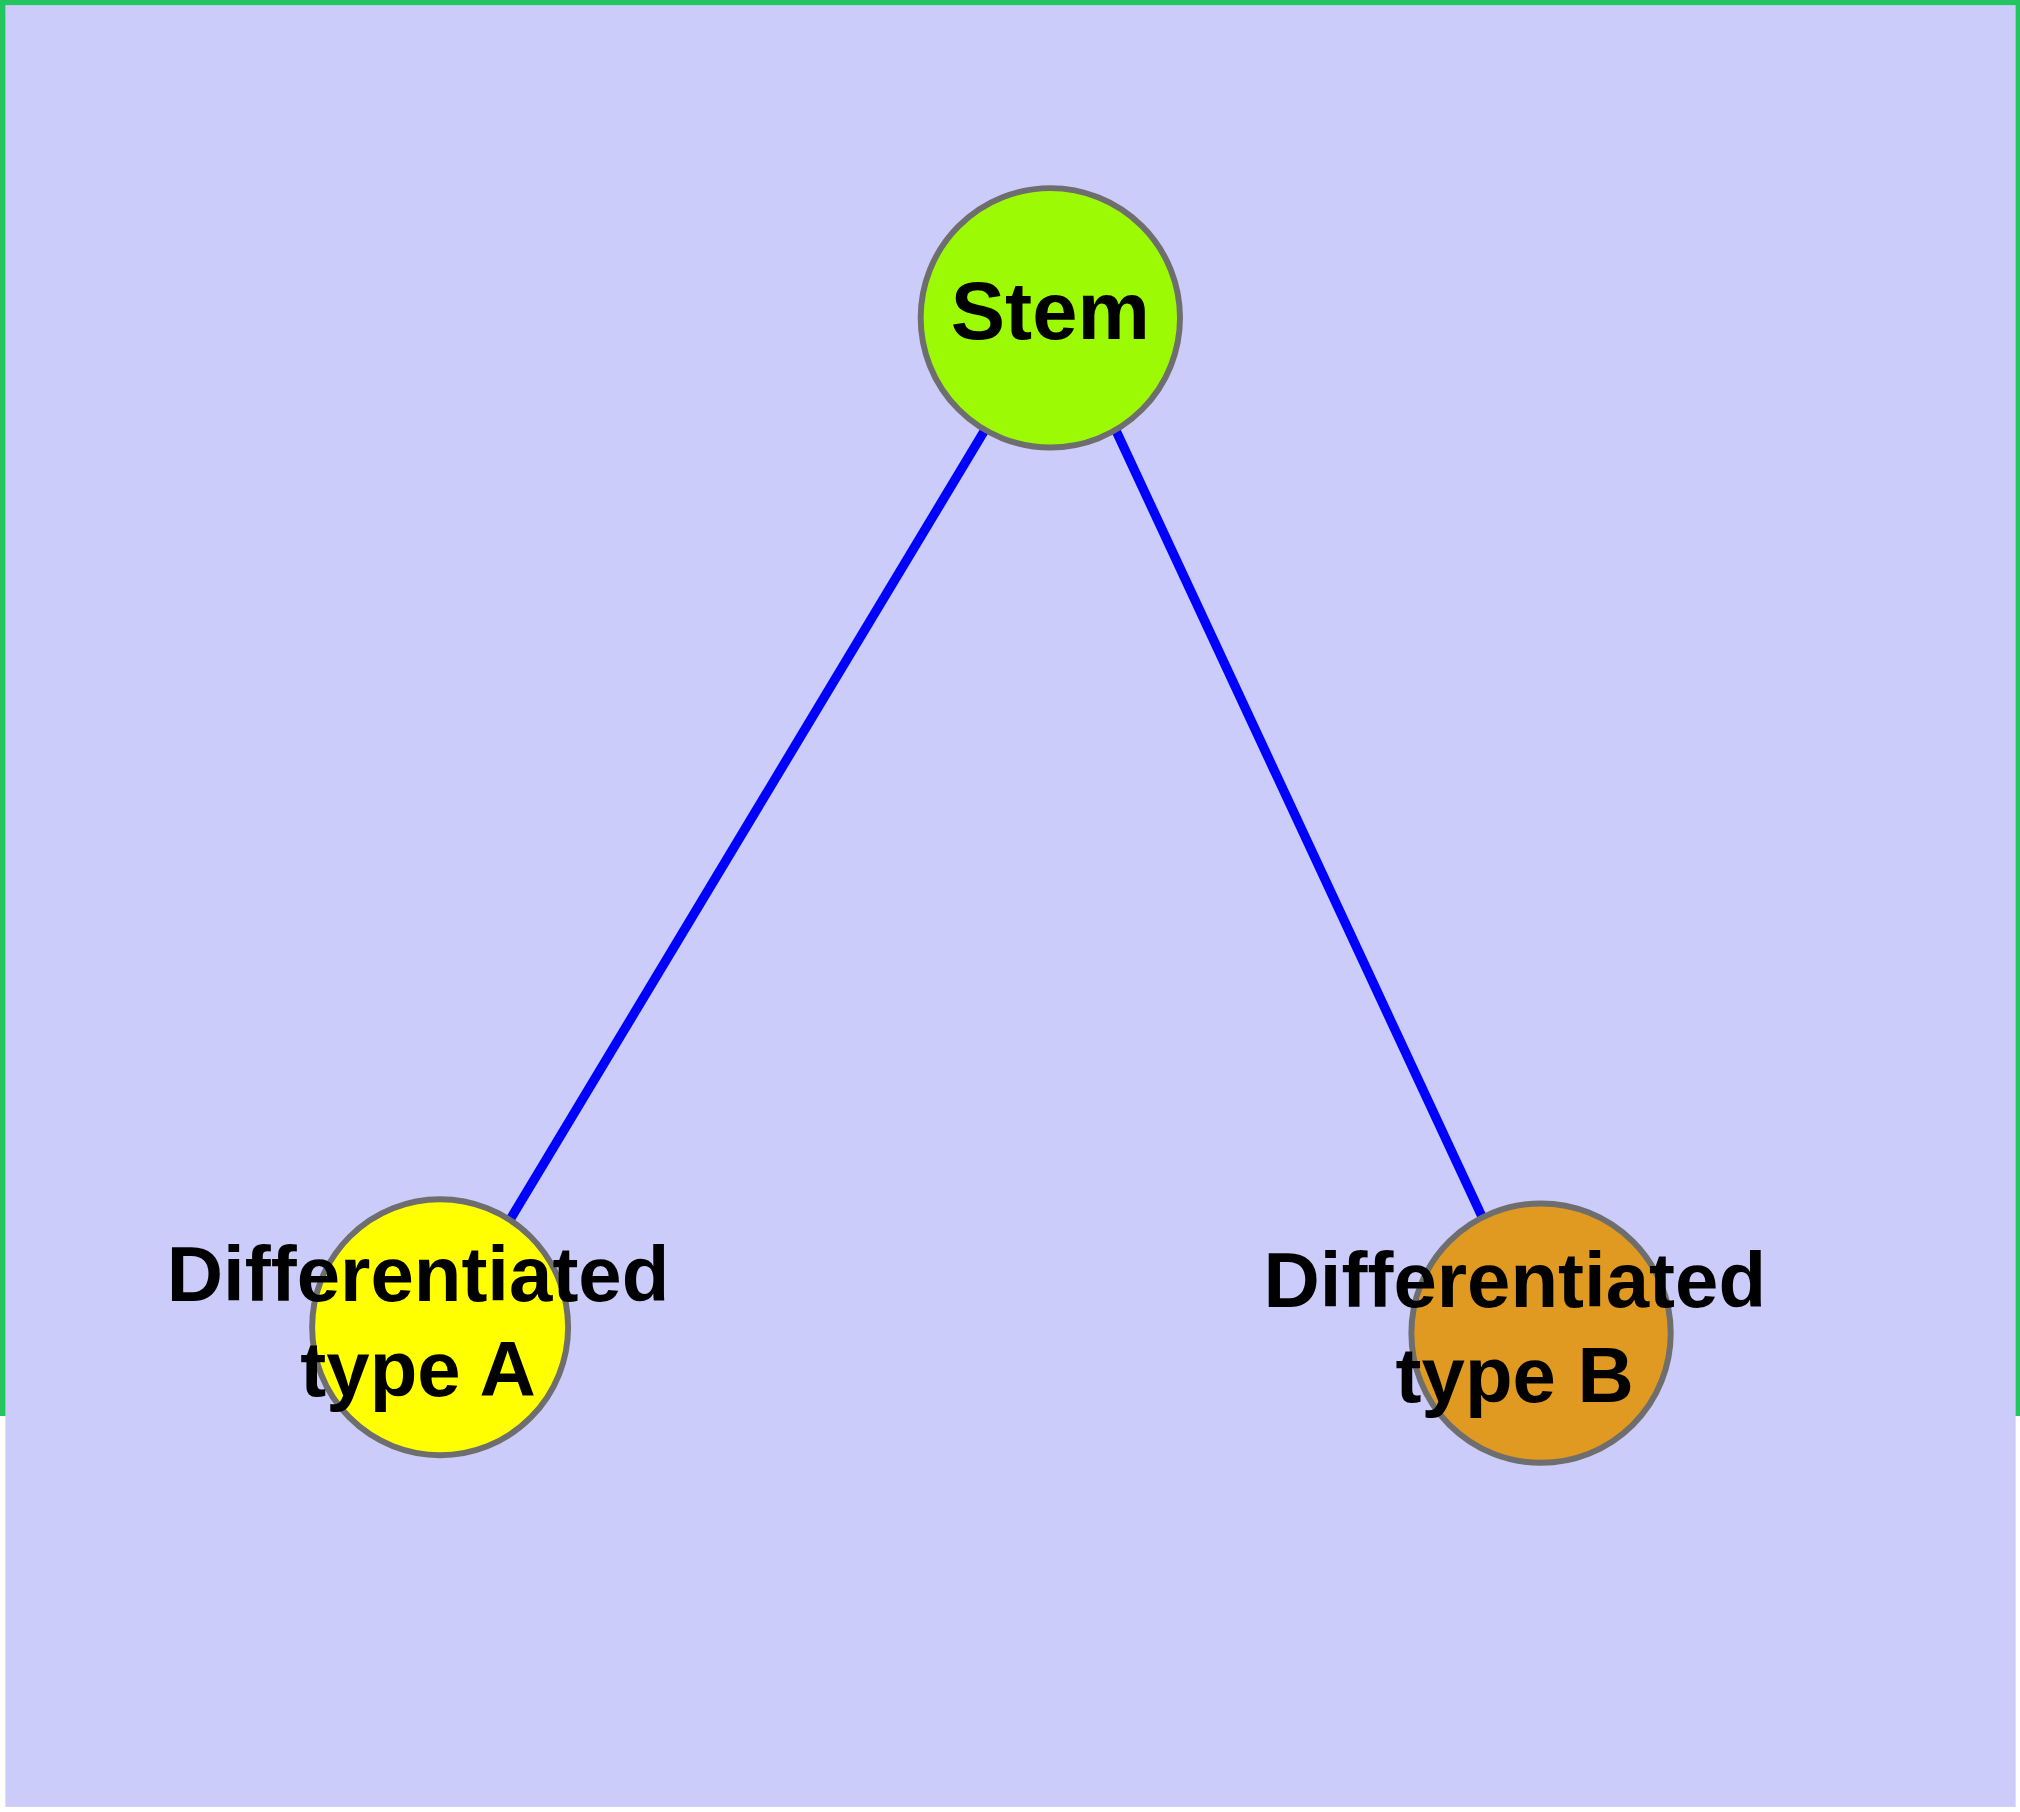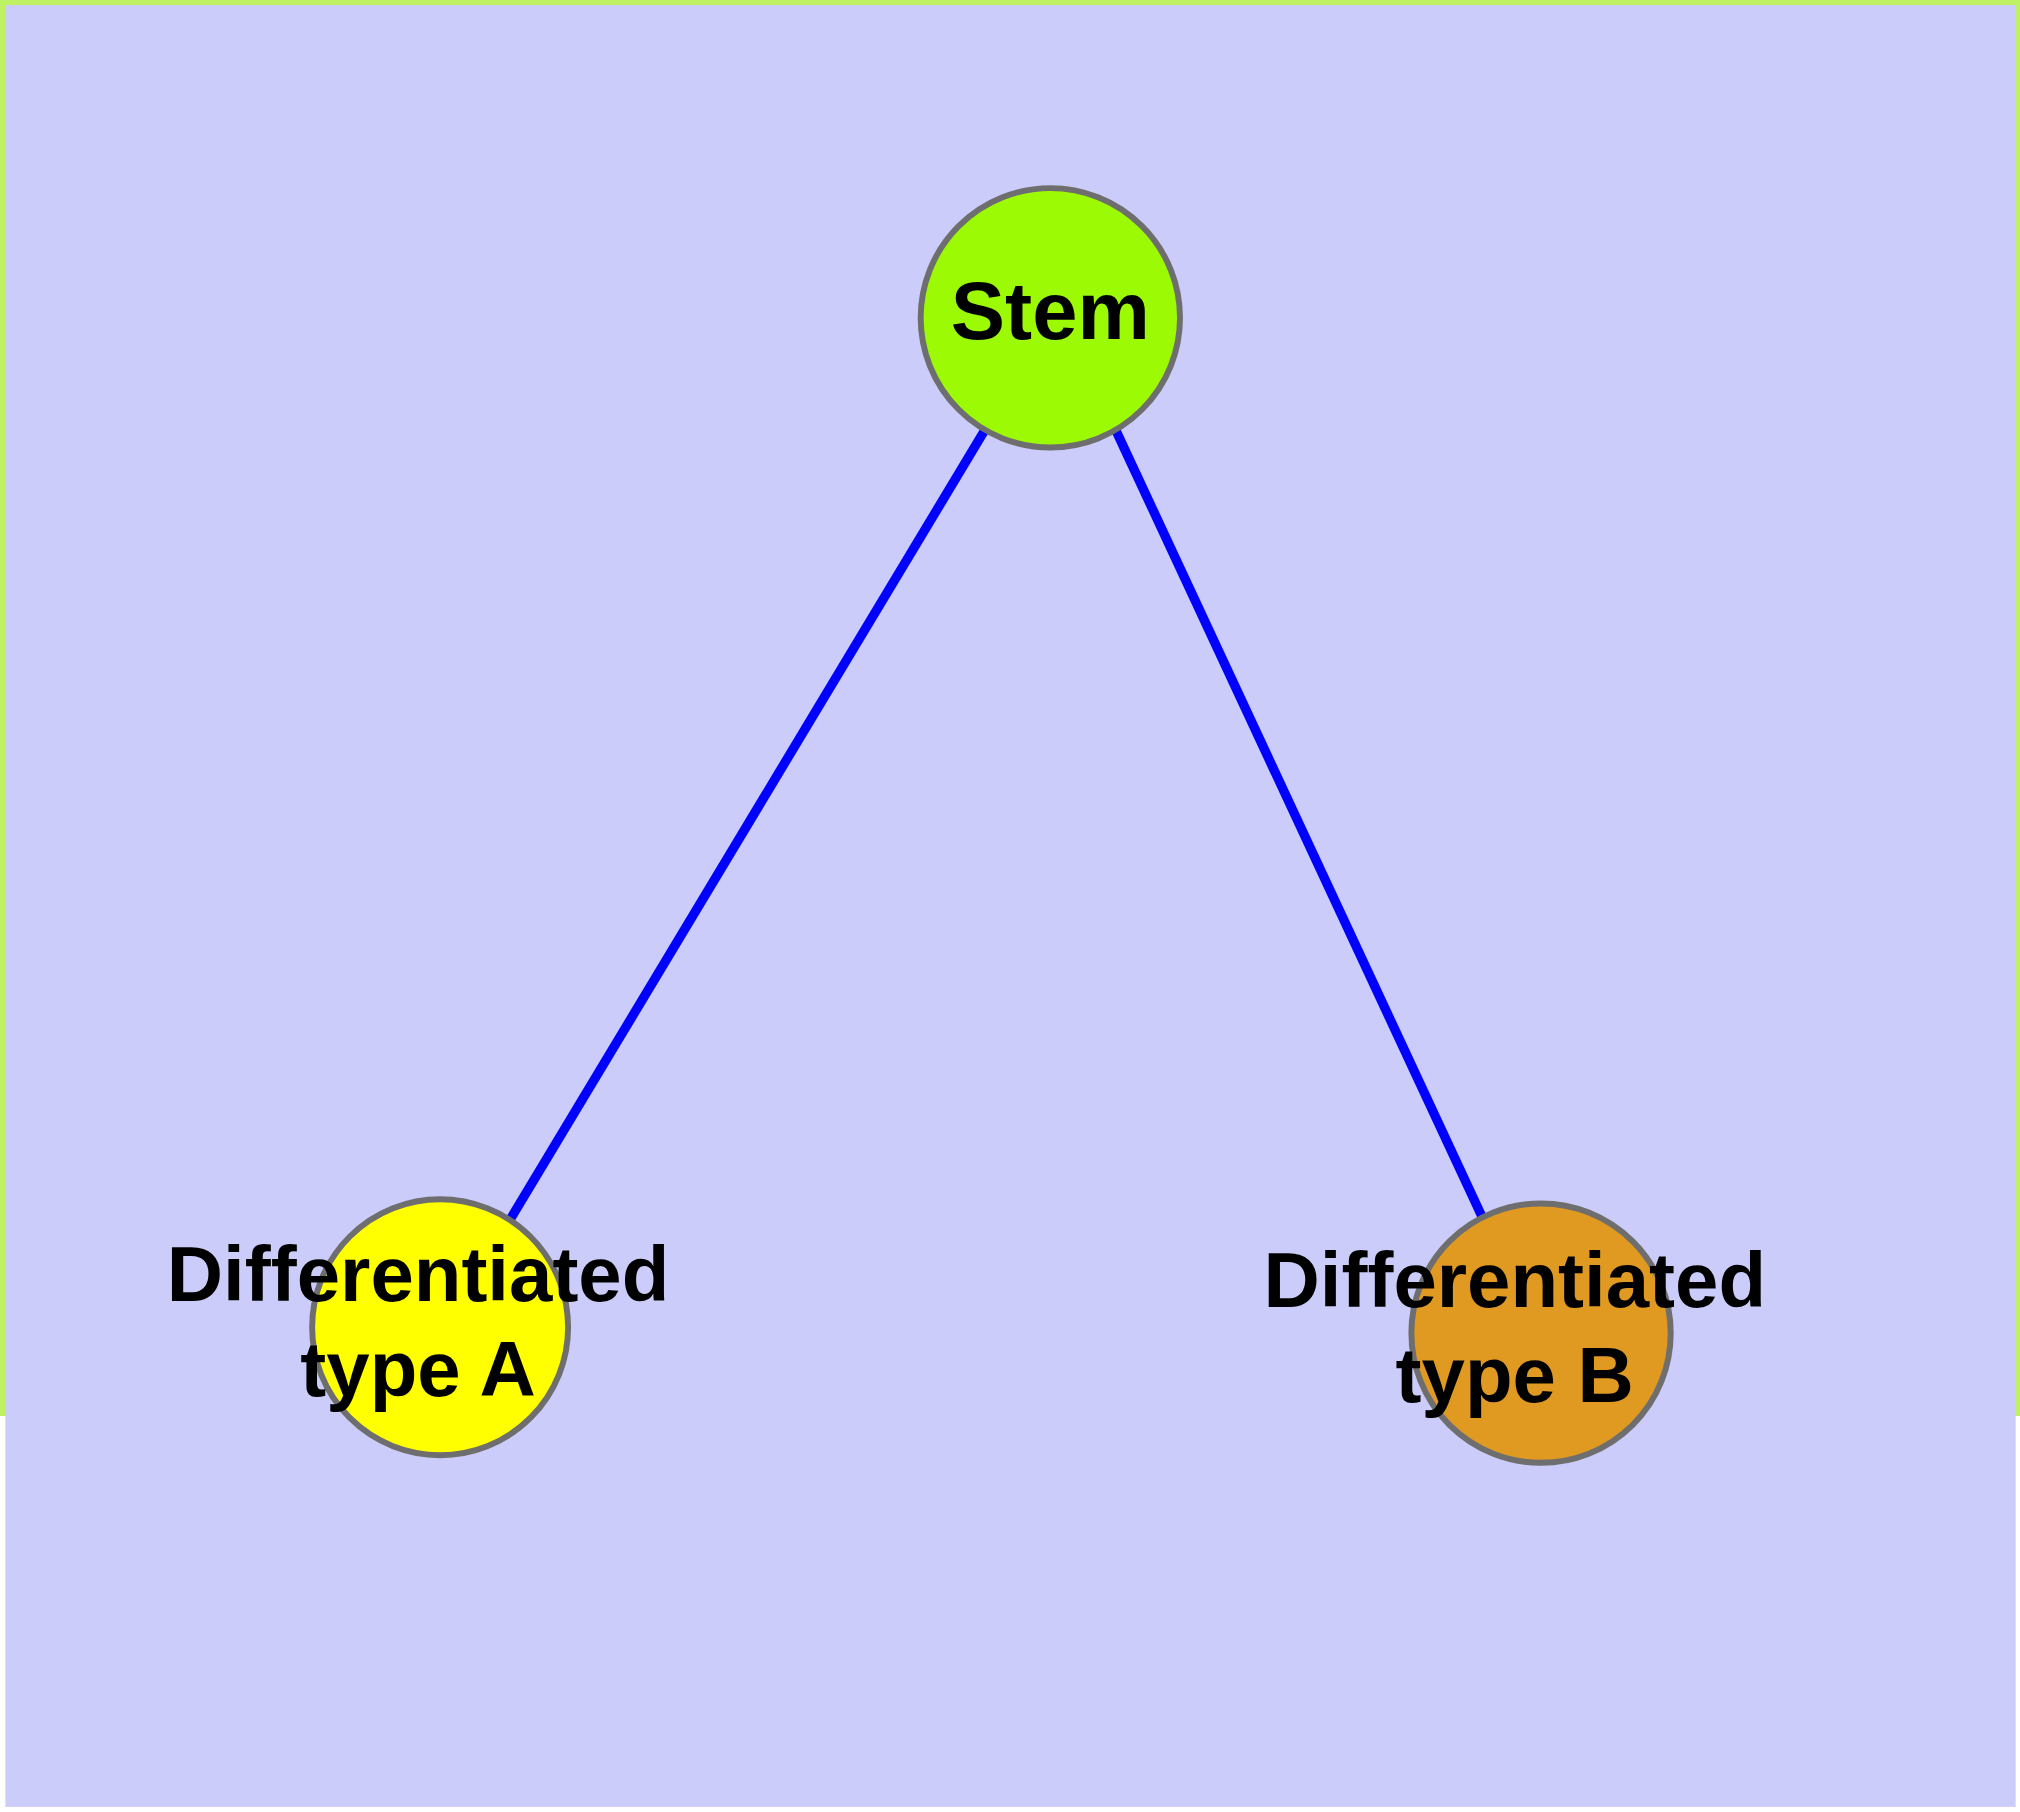--- a/index.html
+++ b/index.html
@@ -32,21 +32,21 @@
     font-weight: bold;
     fill: #000000;
     text-anchor: middle;
     dominant-baseline: middle;
     white-space: pre;
   }
 </style>
 </head>
 <body style="width: 2021px; height: 1812px;">
 
-<div id="graph-canvas" style="width: 2021px; height: 1416px; background: #bef264;">
+<div id="graph-canvas" style="width: 2021px; height: 1416px; background: #22c55e;">
   <svg id="graph-svg" viewBox="0 0 2384 2138" xmlns="http://www.w3.org/2000/svg">
 
     <rect id="bg-rect" x="6" y="6" width="2372" height="2126" fill="#ccccfa"></rect>
 
     <g id="edge-layer">
       <line id="edge-0" x1="1162" y1="507" x2="601" y2="1440" stroke="#0000ff" stroke-width="11" stroke-linecap="butt"></line>
       <line id="edge-1" x1="1316" y1="507" x2="1749" y2="1437" stroke="#0000ff" stroke-width="11" stroke-linecap="butt"></line>
     </g>
 
     <g id="node-layer">

